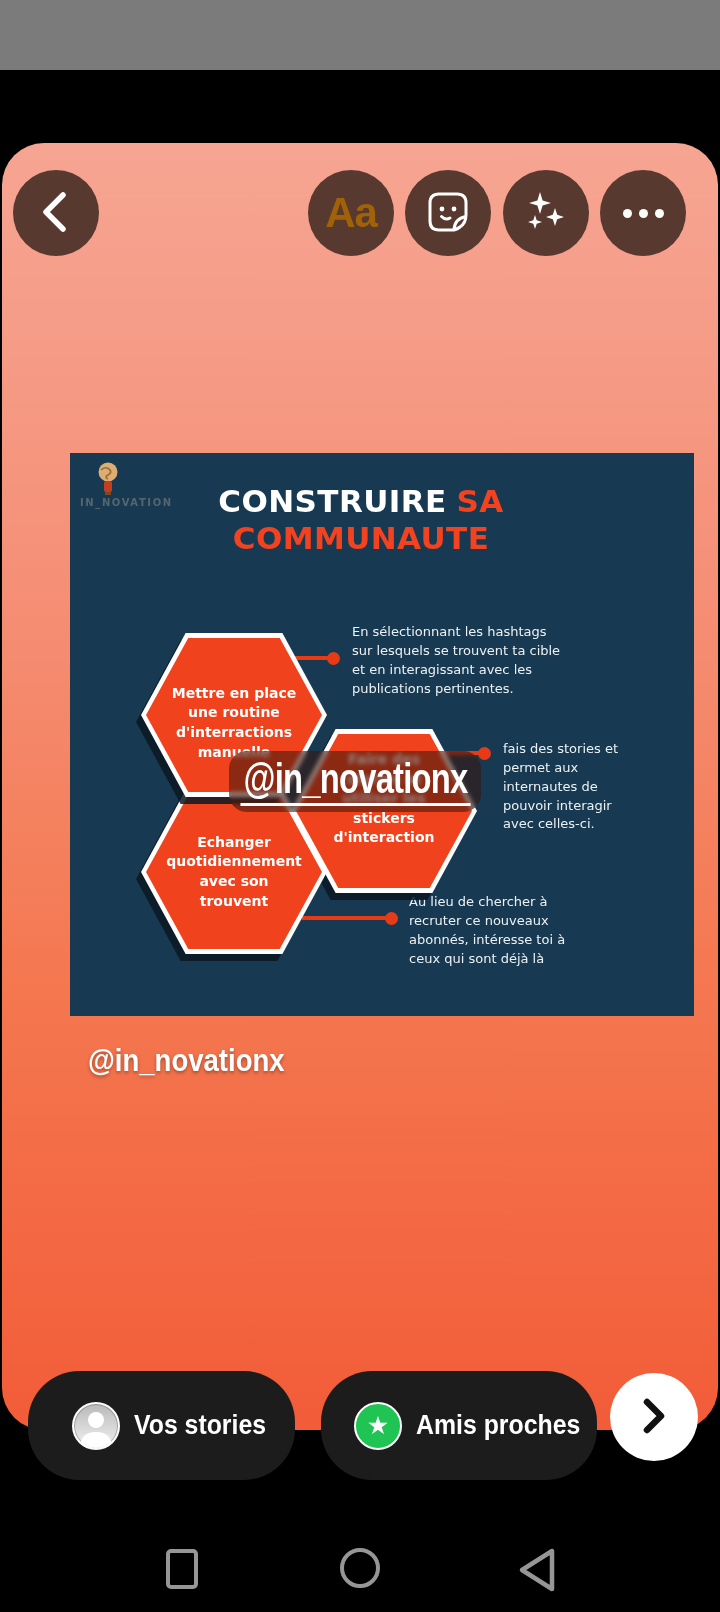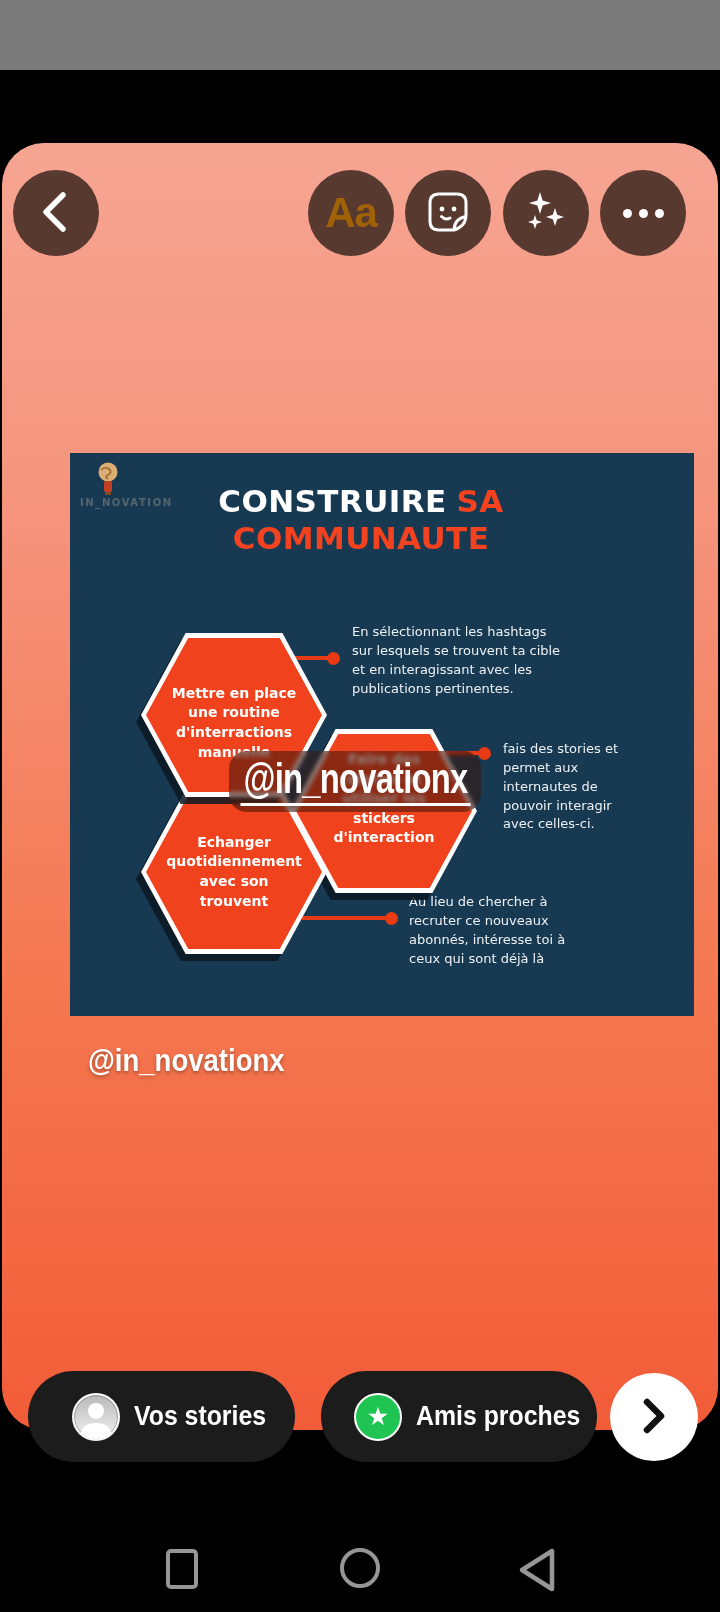--- a/index.html
+++ b/index.html
@@ -106,21 +106,21 @@
 
   
   .caption {
     position:absolute; left:88px; top:1042px; color:#fff; font-size:32px;
     font-weight:700; transform:scaleX(0.86); transform-origin:left center;
     text-shadow:0 2px 4px rgba(0,0,0,0.35); z-index:20; white-space:nowrap; cursor:pointer;
   }
 
   
   .pill {
-    position:absolute; top:1371px; height:91px; border-radius:51px;
+    position:absolute; top:1371px; height:109px; border-radius:51px;
     background:#1c1c1c; display:flex; align-items:center; z-index:25;
     border:none; cursor:pointer;
   }
   .pill-stories { left:28px; width:267px; }
   .pill-friends { left:321px; width:276px; }
   .avatar {
     width:48px; height:48px; border-radius:50%; margin-left:44px; flex:0 0 auto;
     background:linear-gradient(180deg,#b9b9b9,#f2f2f2);
     border:2px solid rgba(255,255,255,0.9);
     box-shadow:inset 0 0 0 1px rgba(0,0,0,0.25);

